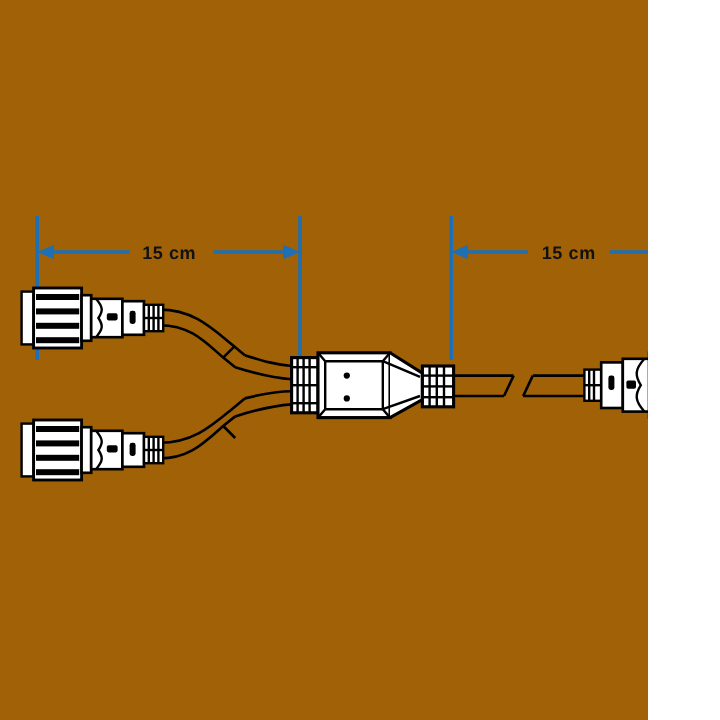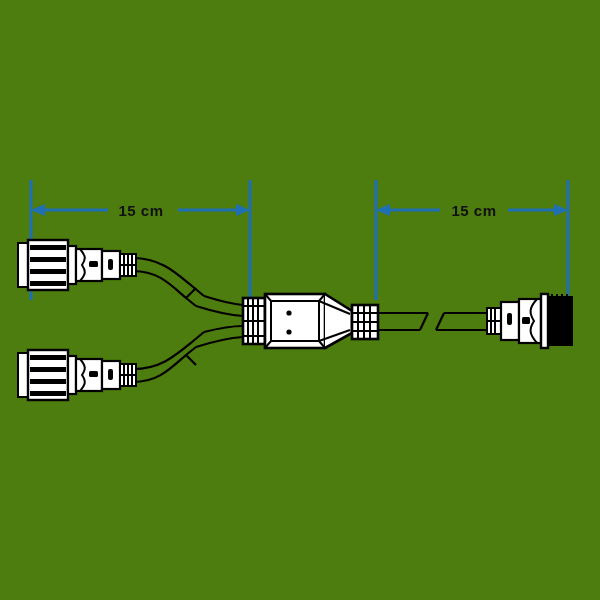--- a/index.html
+++ b/index.html
@@ -2,23 +2,23 @@
 <html><head>
 <meta charset="utf-8">
 <style>
   html, body {
     margin: 0;
     padding: 0;
     background: #ffffff;
   }
   #page {
     position: relative;
-    width: 600px;
+    width: 540px;
     height: 600px;
-    background: #4d7c0f;
+    background: #a16207;
     overflow: hidden;
     font-family: "Liberation Sans", sans-serif;
   }
   #drawing {
     position: absolute;
     left: 0;
     top: 0;
     width: 600px;
     height: 600px;
   }

